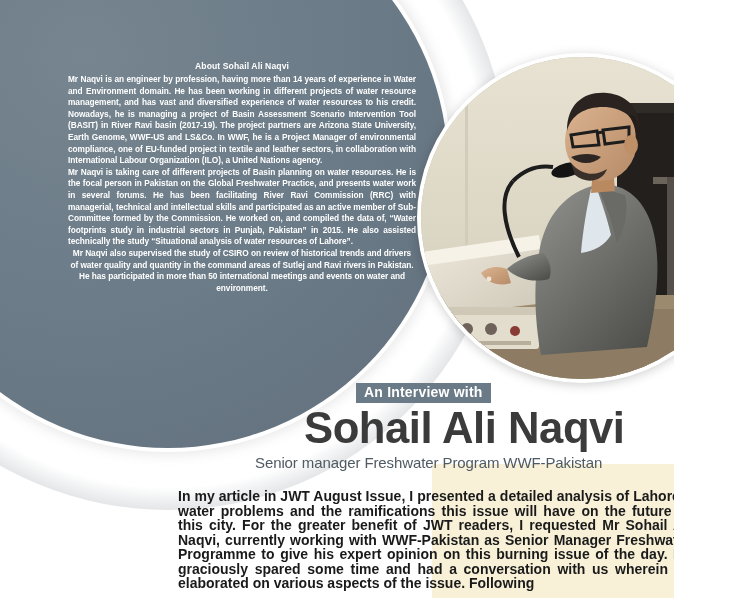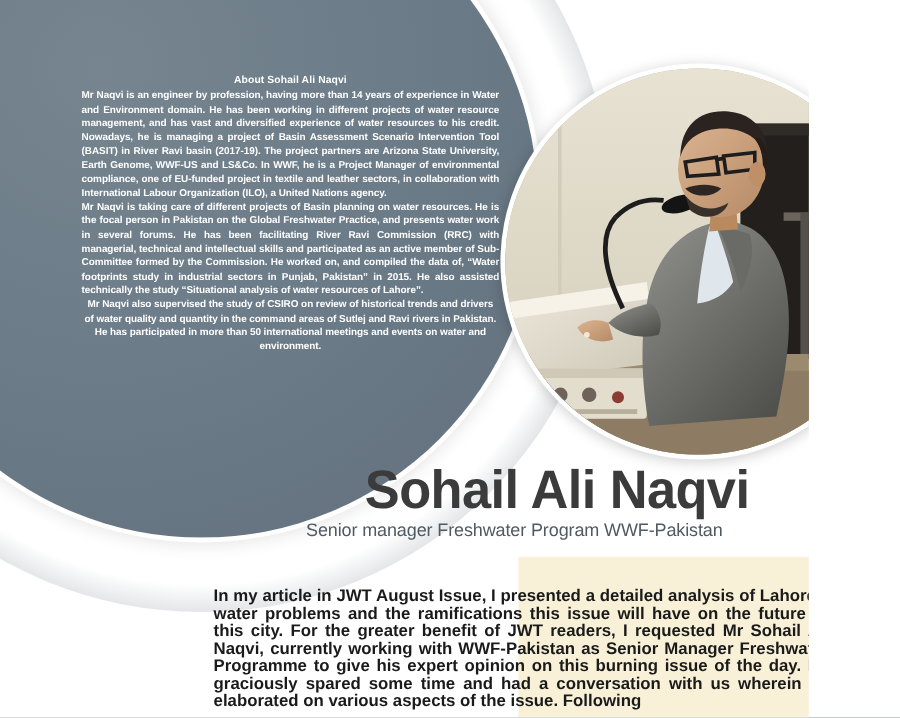--- a/index.html
+++ b/index.html
@@ -243,20 +243,21 @@
       <path d="M 150 100 C 160 96 172 96 180 100 C 172 108 158 108 150 100 Z" fill="#2e2622"></path>
       <path d="M 150 106 C 160 118 174 120 186 112 C 182 124 166 128 154 118 Z" fill="#3a302a"></path>
 
       <ellipse cx="210" cy="88" rx="7" ry="10" fill="#bf8f68"></ellipse>
     </svg>
   </div>
 
   <div class="cream-panel"></div>
 
   <div class="title-block">
+    <span class="kicker">An Interview with</span>
     <span class="headline">Sohail Ali Naqvi</span>
     <span class="subhead">Senior manager Freshwater Program WWF-Pakistan</span>
   </div>
 
   <div class="intro">
     <p>In my article in JWT August Issue, I presented a detailed analysis of Lahore's water problems and the ramifications this issue will have on the future of this city. For the greater benefit of JWT readers, I requested Mr Sohail Ali Naqvi, currently working with WWF-Pakistan as Senior Manager Freshwater Programme to give his expert opinion on this burning issue of the day. He graciously spared some time and had a conversation with us wherein he elaborated on various aspects of the issue. Following</p>
   </div>
 
 
 </div>

